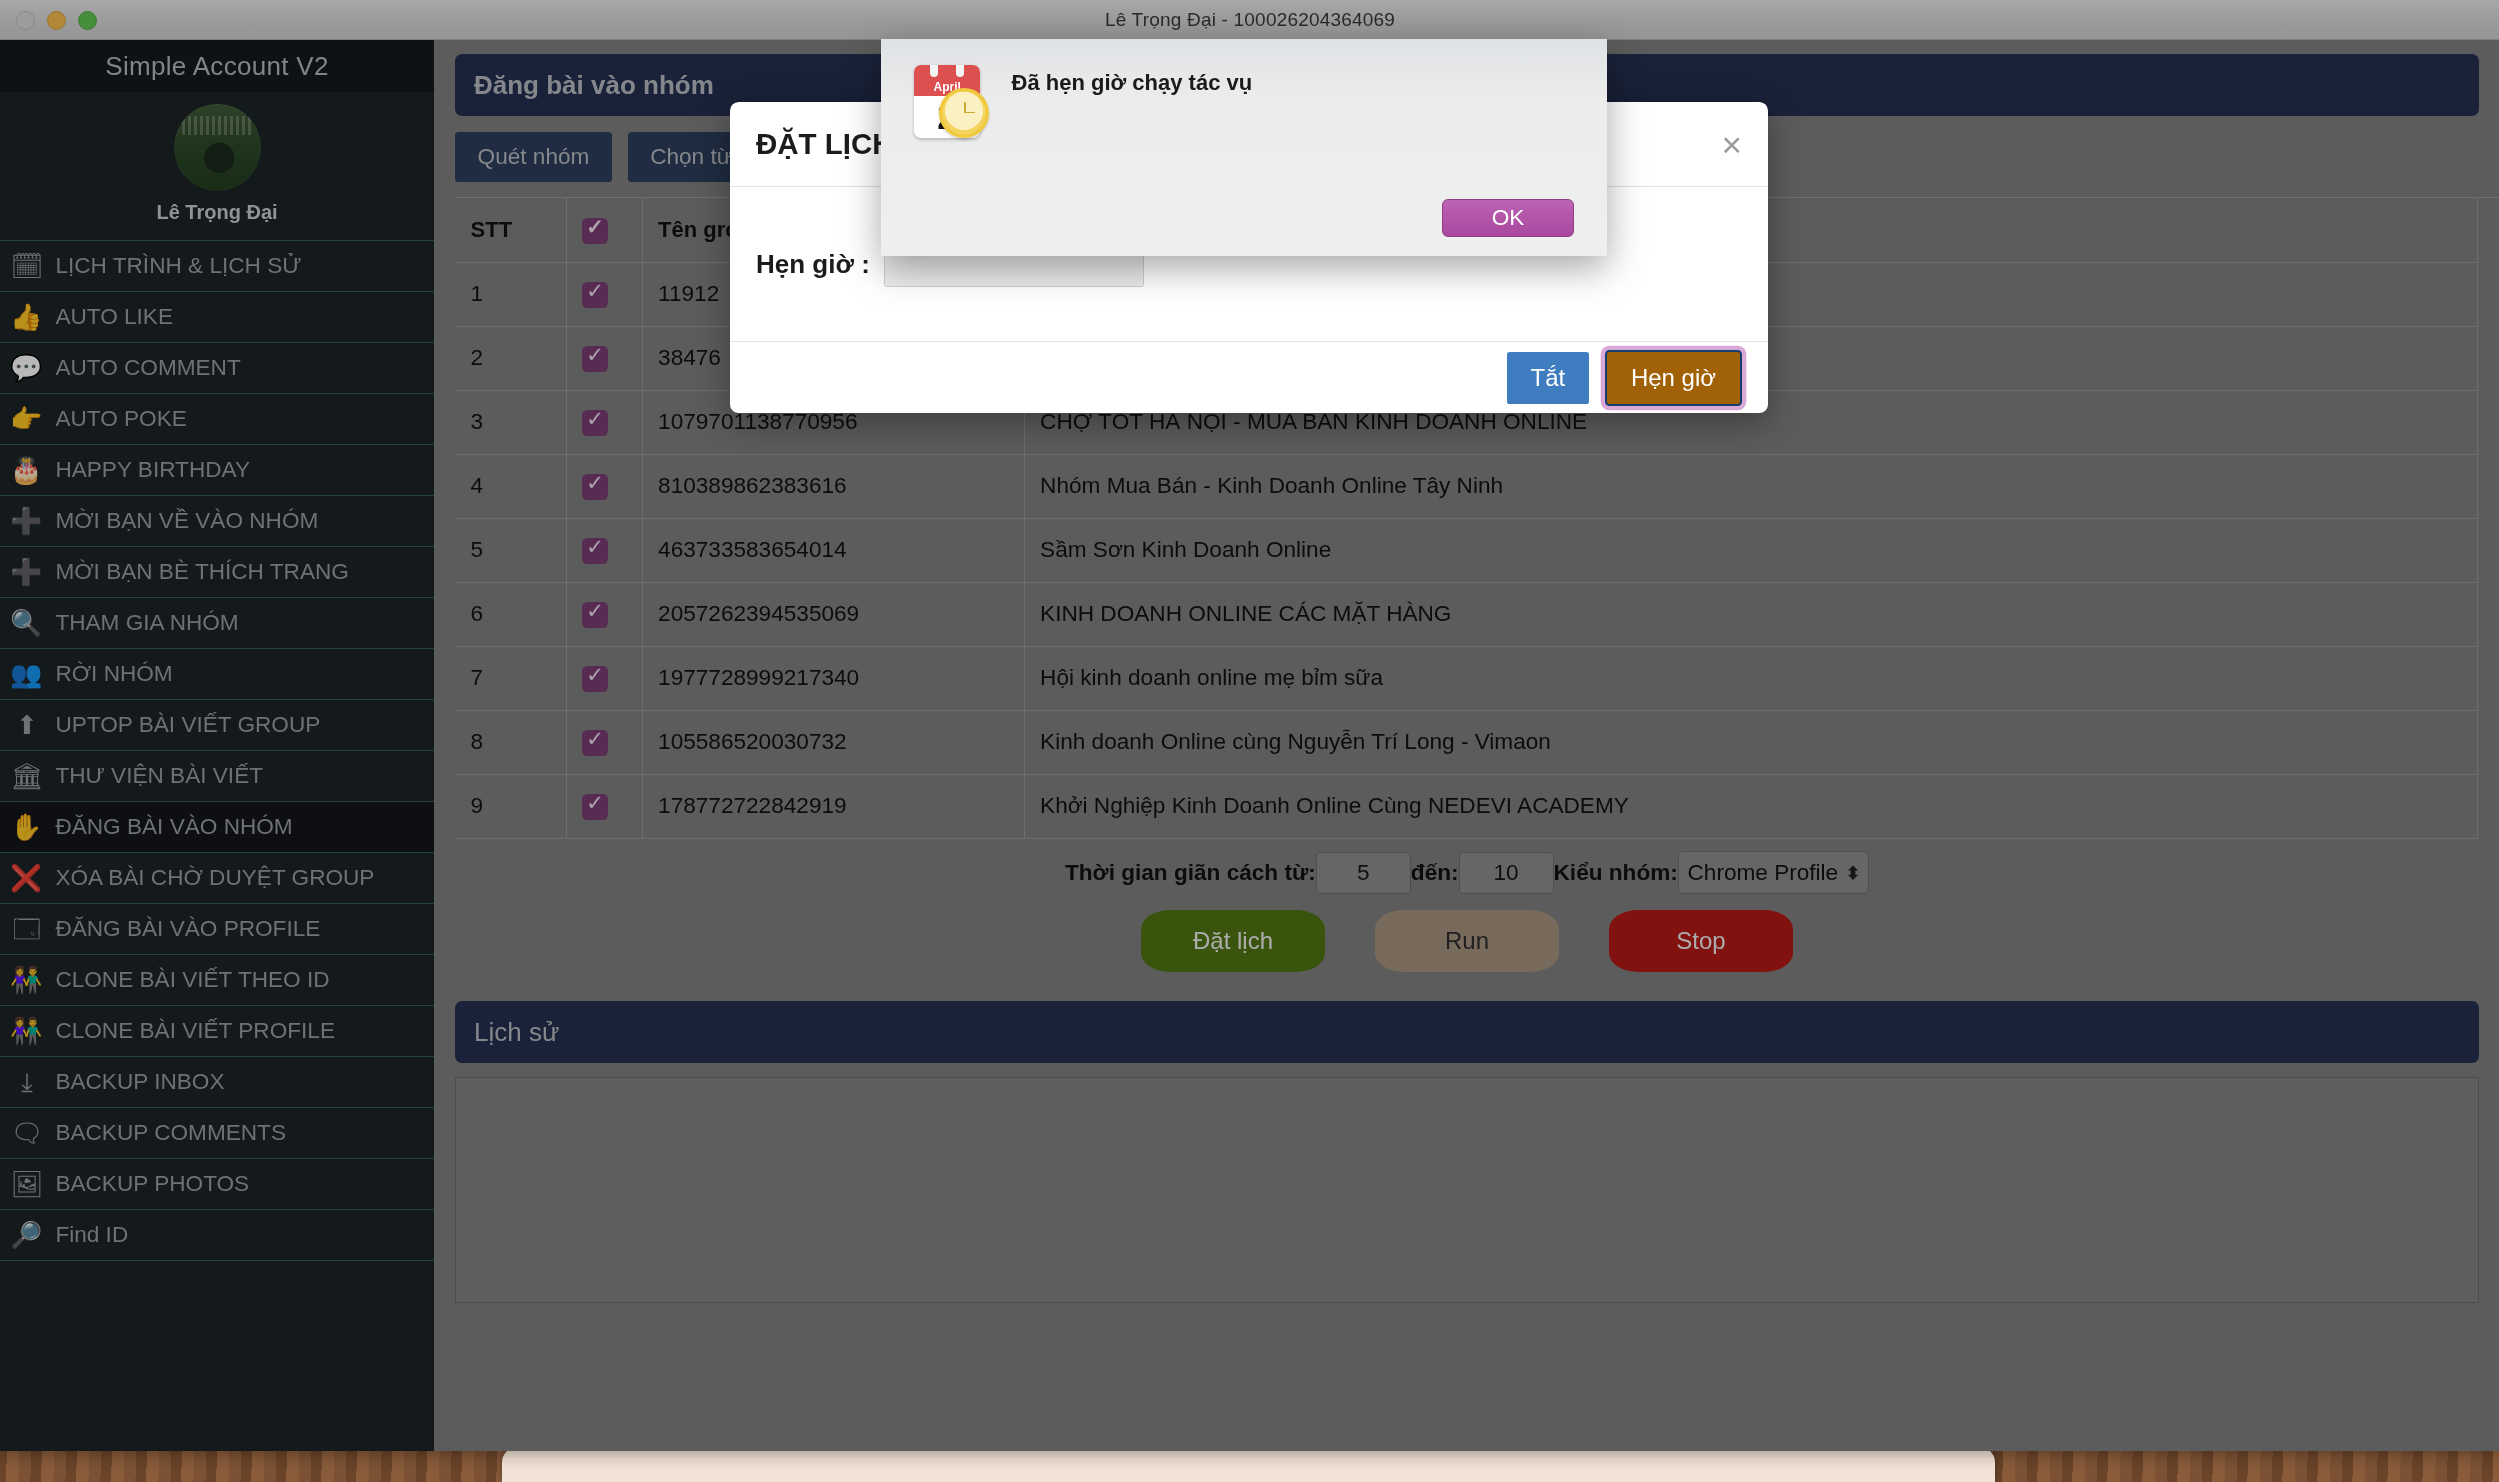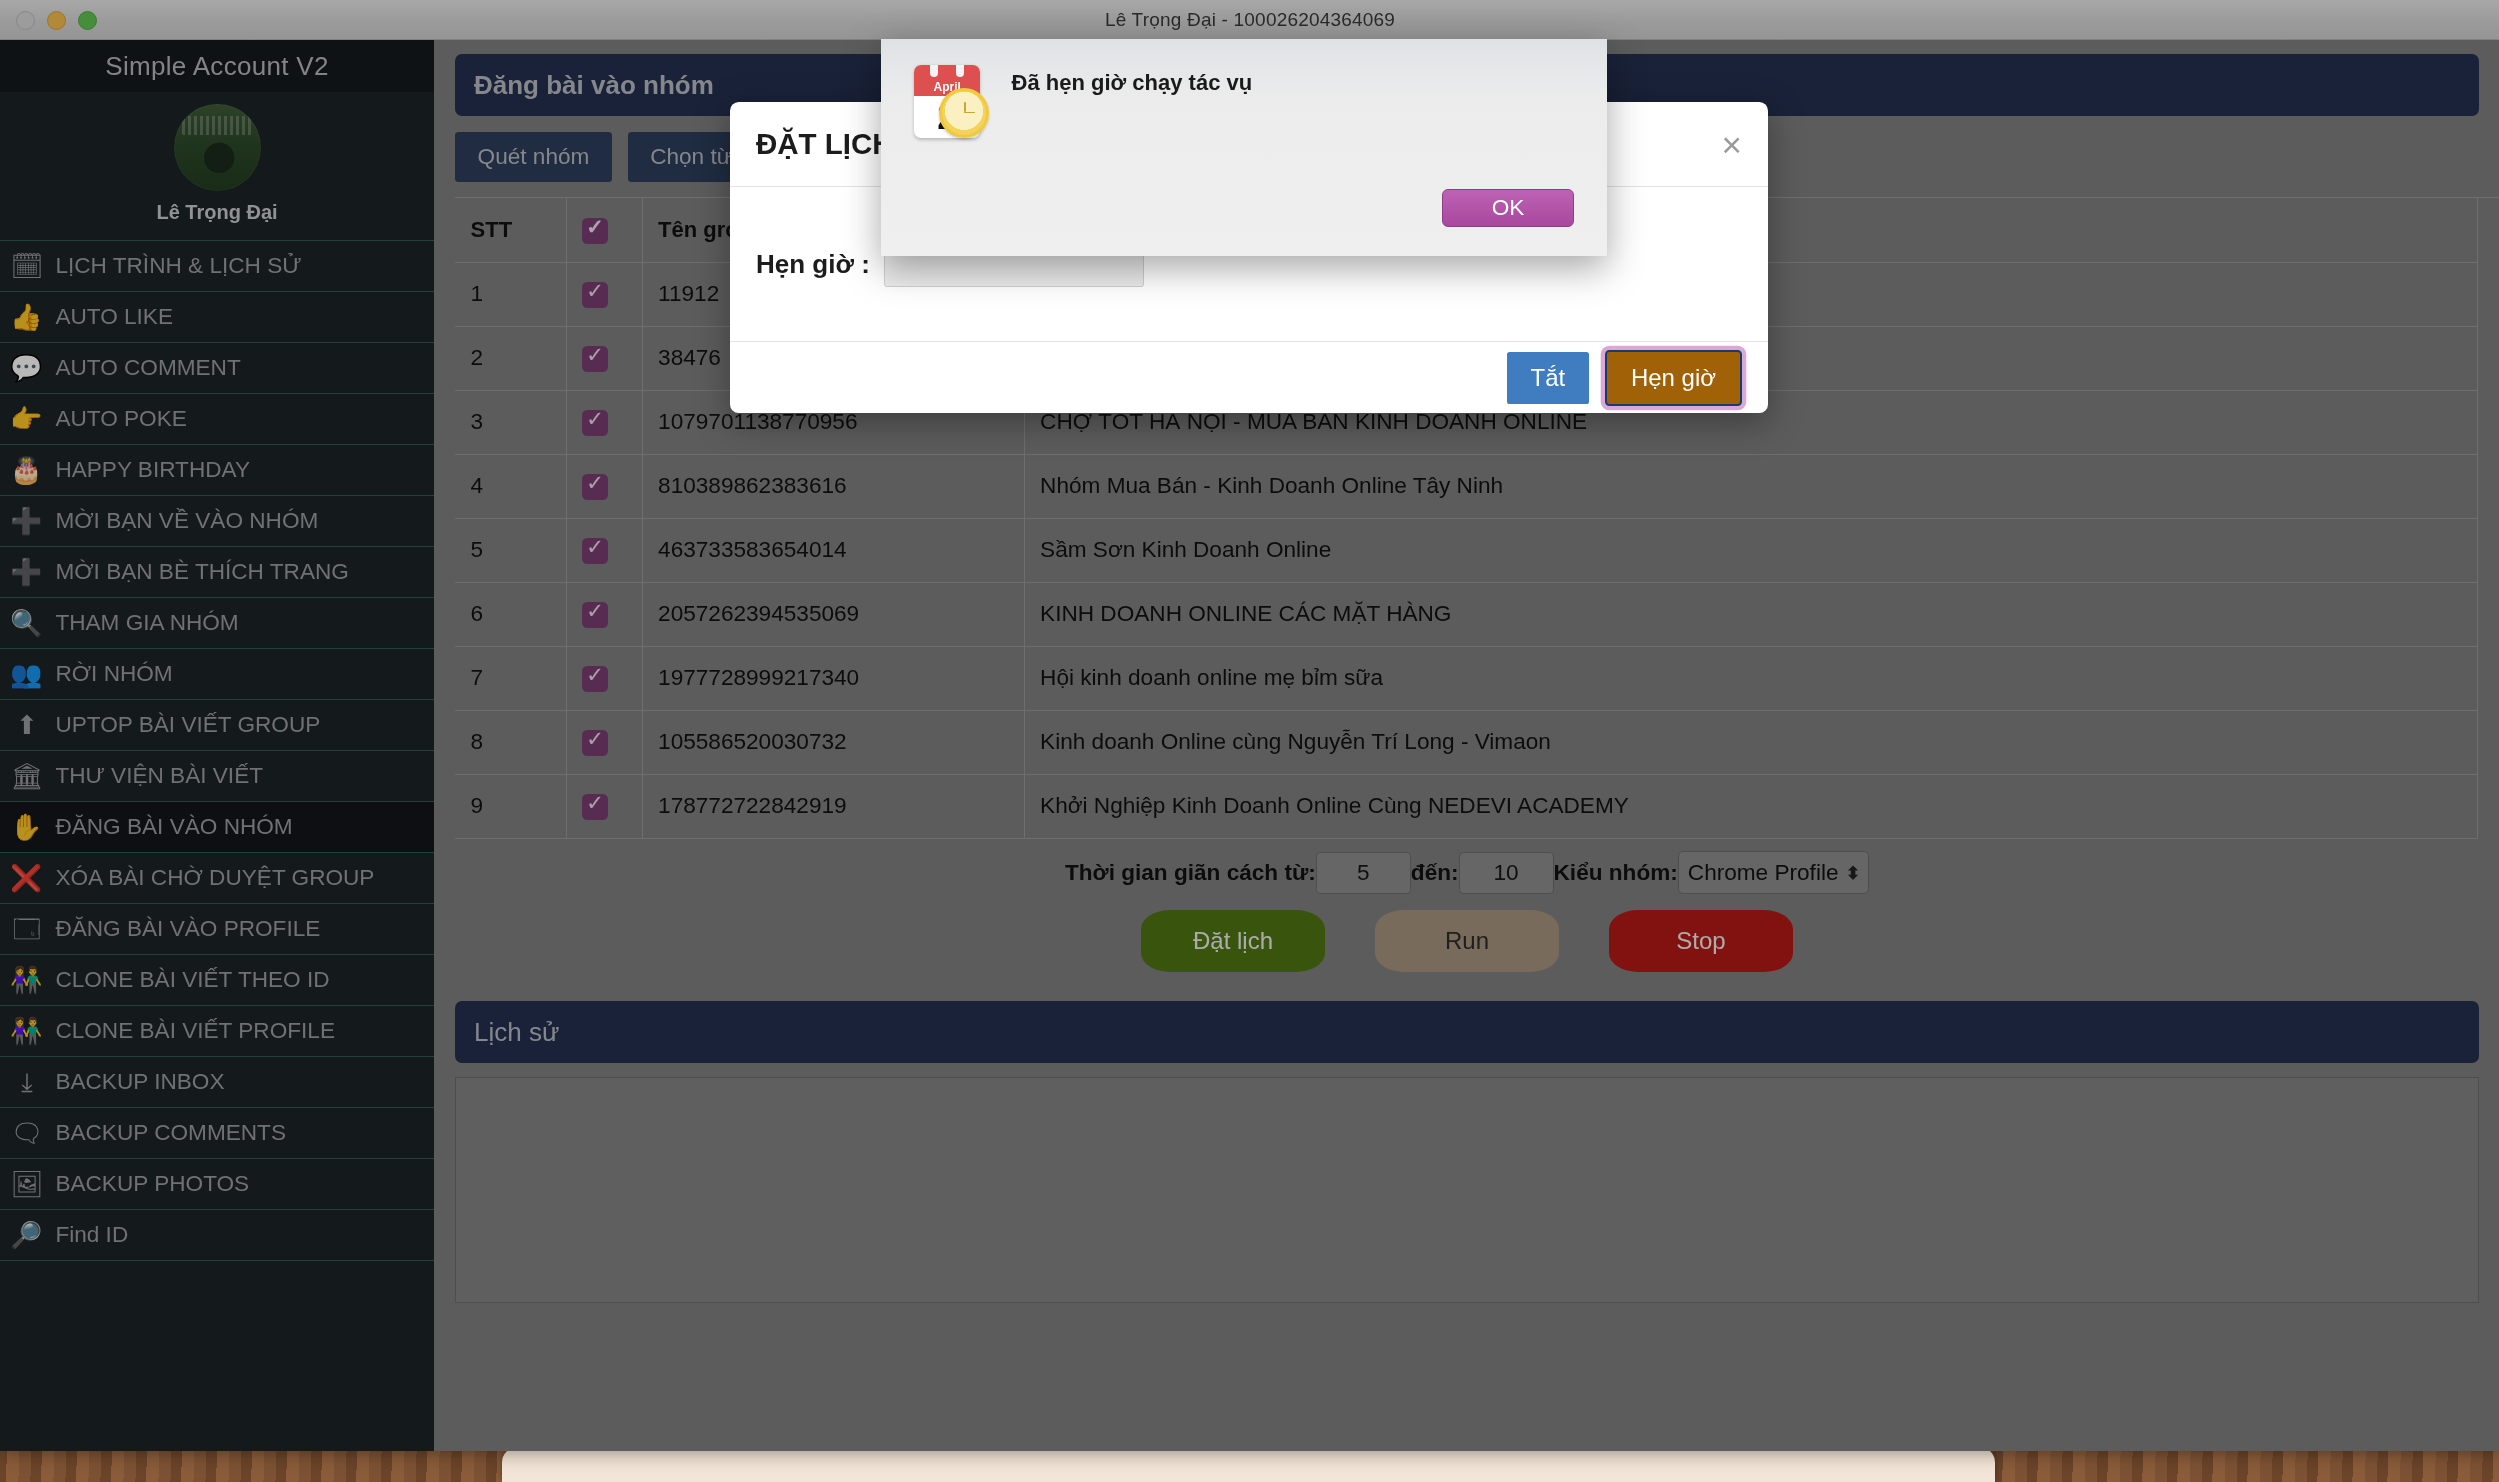--- a/index.html
+++ b/index.html
@@ -128,21 +128,21 @@
   #controls { margin-top: 12px; text-align: center; }
   #ctl-row1 { display: flex; align-items: center; justify-content: center; font-size: 22.6px; color: #111; font-weight: bold; }
   .num-input {
     width: 95px; height: 42px; font-size: 22.6px; text-align: center;
     background: #8e8e8e; border: 0.9px solid #6d6d6d; border-radius: 4.3px; color: #151515;
     font-family: inherit;
   }
   #run-mode {
     height: 43px; font-size: 22.6px; padding: 1.7px 29.5px 1.7px 8.7px;
     background: #8e8e8e; border: 0.9px solid #6d6d6d; border-radius: 5.2px; color: #111;
-    -webkit-appearance: none; appearance: none; font-family: inherit; position: relative; text-align: right;
+    -webkit-appearance: none; appearance: none; font-family: inherit; position: relative;
   }
   .select-wrap { position: relative; display: inline-block; }
   .select-wrap::after {
     content: "⬍"; position: absolute; right: 8.7px; top: 50%; transform: translateY(-50%);
     font-size: 17.4px; color: #222; pointer-events: none;
   }
   #ctl-row2 { margin-top: 15.6px; display: flex; justify-content: center; gap: 50px; }
   .big-btn {
     width: 184px; height: 62px; border: none; border-radius: 29.5px / 19px;
     font-size: 24px; color: #efefef; cursor: pointer; font-family: inherit;
@@ -201,21 +201,21 @@
 
   
   #alert {
     position: absolute; left: 881px; top: 39px; width: 726px; height: 217px;
     background: linear-gradient(180deg, #dfe2e5 0%, #ececec 28%, #efefef 100%);
     box-shadow: 0 12px 35px rgba(0,0,0,.35);
     display: flex; flex-direction: column;
   }
   #alert-top { display: flex; padding: 19px 22.6px 0 28px; gap: 22.6px; }
   #alert-msg { font-size: 22px; font-weight: bold; color: #1a1a1a; padding-top: 12px; }
-  #alert-foot { margin-top: auto; padding: 0 33px 29px 0; text-align: right; text-decoration: underline; }
+  #alert-foot { margin-top: auto; padding: 0 33px 19px 0; text-align: right; text-decoration: underline; }
   #alert-ok {
     width: 132px; height: 38px; border-radius: 6px; border: 0.9px solid #8c3f86;
     background: linear-gradient(180deg, #bd63b4 0%, #a8479e 100%);
     color: #fff; font-size: 22.6px; cursor: pointer; font-family: inherit;
   }
 
   
   .cal { position: relative; width: 80px; height: 87px; flex: 0 0 80px; }
   .cal .sheet {
     position: absolute; left: 5.2px; top: 7px; width: 66px; height: 73px;

